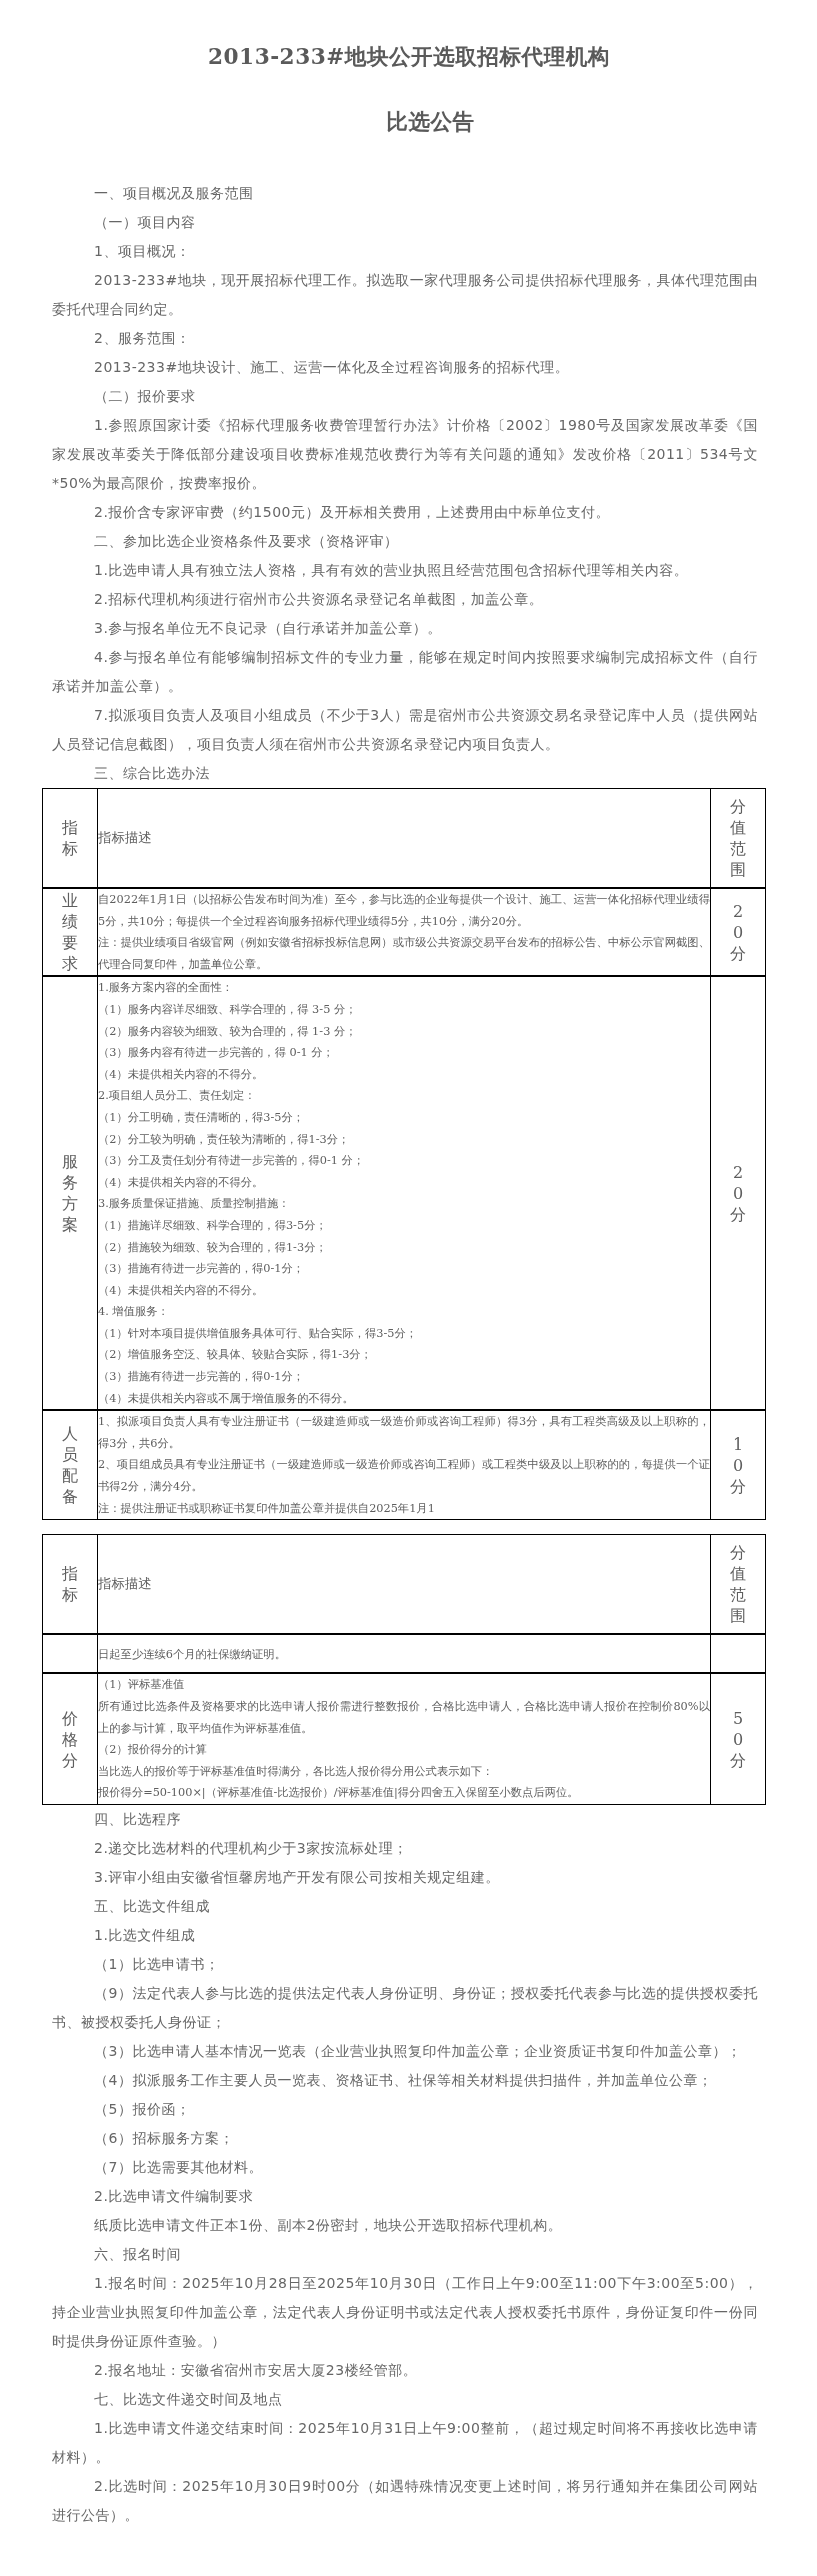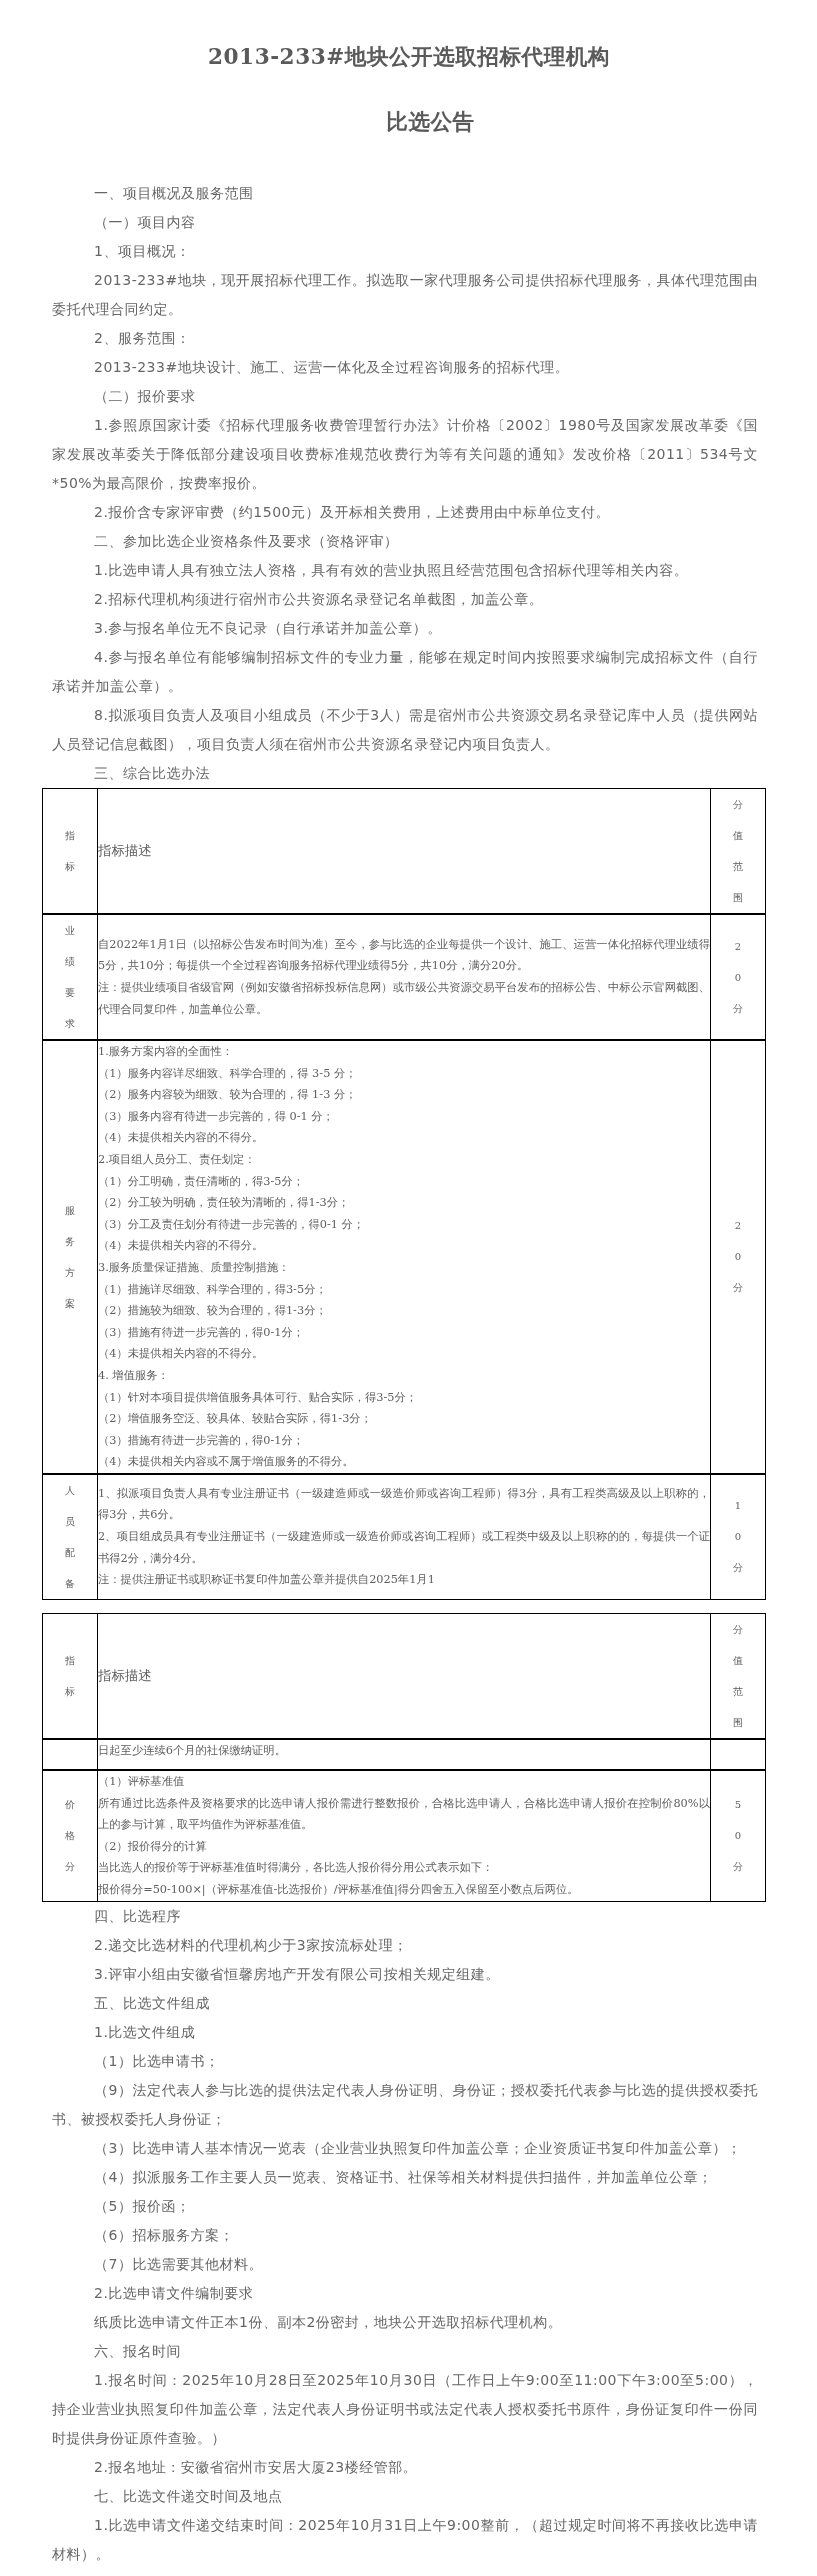--- a/index.html
+++ b/index.html
@@ -16,21 +16,21 @@
   .p.h { padding-left: 42px; }
   .sp-first { margin-top: 41px; }
   
   .tbl { width: 724px; margin-left: 42px; border-collapse: collapse; font-family: "DejaVu Serif", "Liberation Serif", serif;
          color: #5e5e5e; font-size: 11.3px; }
   .tbl td, .tbl th { border: 1.5px solid #000; vertical-align: middle; padding: 0; font-weight: normal; }
   .tbl .c1 { width: 54px; text-align: center; }
   .tbl .c3 { width: 54px; text-align: center; }
   .tbl tr.hdr td { height: 98px; }
   .tbl tr.row td { border-top: 2.6px solid #000; }
-  .vert { display: inline-block; width: 1em; line-height: 31px; word-break: break-all; font-size: 10px; }
+  .vert { display: inline-block; width: 1em; line-height: 21px; word-break: break-all; font-size: 16px; }
   .desc { padding: 2.1px 10.3px 5.2px 10.3px; line-height: 21.6px; font-size: 11.3px; text-align: justify; margin-top: 13px; }
   .desc div { margin: 0; }
   .hdr-desc { font-size: 13.4px; }
   .gap { height: 13.4px; }
 </style>
 </head>
 <body>
 
 <div class="page">
   <h1 class="title t1">2013-233#地块公开选取招标代理机构</h1>
@@ -46,21 +46,21 @@
     <p class="p h">2013-233#地块设计、施工、运营一体化及全过程咨询服务的招标代理。</p>
     <p class="p h">（二）报价要求</p>
     <p class="p ind">1.参照原国家计委《招标代理服务收费管理暂行办法》计价格〔2002〕1980号及国家发展改革委《国家发展改革委关于降低部分建设项目收费标准规范收费行为等有关问题的通知》发改价格〔2011〕534号文*50%为最高限价，按费率报价。</p>
     <p class="p ind">2.报价含专家评审费（约1500元）及开标相关费用，上述费用由中标单位支付。</p>
 
     <p class="p h">二、参加比选企业资格条件及要求（资格评审）</p>
     <p class="p ind">1.比选申请人具有独立法人资格，具有有效的营业执照且经营范围包含招标代理等相关内容。</p>
     <p class="p ind">2.招标代理机构须进行宿州市公共资源名录登记名单截图，加盖公章。</p>
     <p class="p ind">3.参与报名单位无不良记录（自行承诺并加盖公章）。</p>
     <p class="p ind">4.参与报名单位有能够编制招标文件的专业力量，能够在规定时间内按照要求编制完成招标文件（自行承诺并加盖公章）。</p>
-    <p class="p ind">8.拟派项目负责人及项目小组成员（不少于3人）需是宿州市公共资源交易名录登记库中人员（提供网站人员登记信息截图），项目负责人须在宿州市公共资源名录登记内项目负责人。</p>
+    <p class="p ind">7.拟派项目负责人及项目小组成员（不少于3人）需是宿州市公共资源交易名录登记库中人员（提供网站人员登记信息截图），项目负责人须在宿州市公共资源名录登记内项目负责人。</p>
 
     <p class="p h">三、综合比选办法</p>
   </div>
 
   <table class="tbl">
     <tbody>
         <tr class="hdr">
       <td class="c1"><span class="vert">指标</span></td>
       <td class="hdr-desc">指标描述</td>
       <td class="c3"><span class="vert">分值范围</span></td>
@@ -115,21 +115,21 @@
 
   <table class="tbl">
     <tbody>
         <tr class="hdr">
       <td class="c1"><span class="vert">指标</span></td>
       <td class="hdr-desc">指标描述</td>
       <td class="c3"><span class="vert">分值范围</span></td>
     </tr>
     <tr class="row">
       <td class="c1"><span class="vert"></span></td>
-      <td class="desc" style="padding-top:0;padding-bottom:7.2px;">
+      <td class="desc" style="padding-top:9px;padding-bottom:7.2px;">
         <div>日起至少连续6个月的社保缴纳证明。</div>
       </td>
       <td class="c3"><span class="vert"></span></td>
     </tr>
     <tr class="row">
       <td class="c1"><span class="vert">价格分</span></td>
       <td class="desc">
         <div>（1）评标基准值</div>
         <div>所有通过比选条件及资格要求的比选申请人报价需进行整数报价，合格比选申请人，合格比选申请人报价在控制价80%以上的参与计算，取平均值作为评标基准值。</div>
         <div>（2）报价得分的计算</div>

